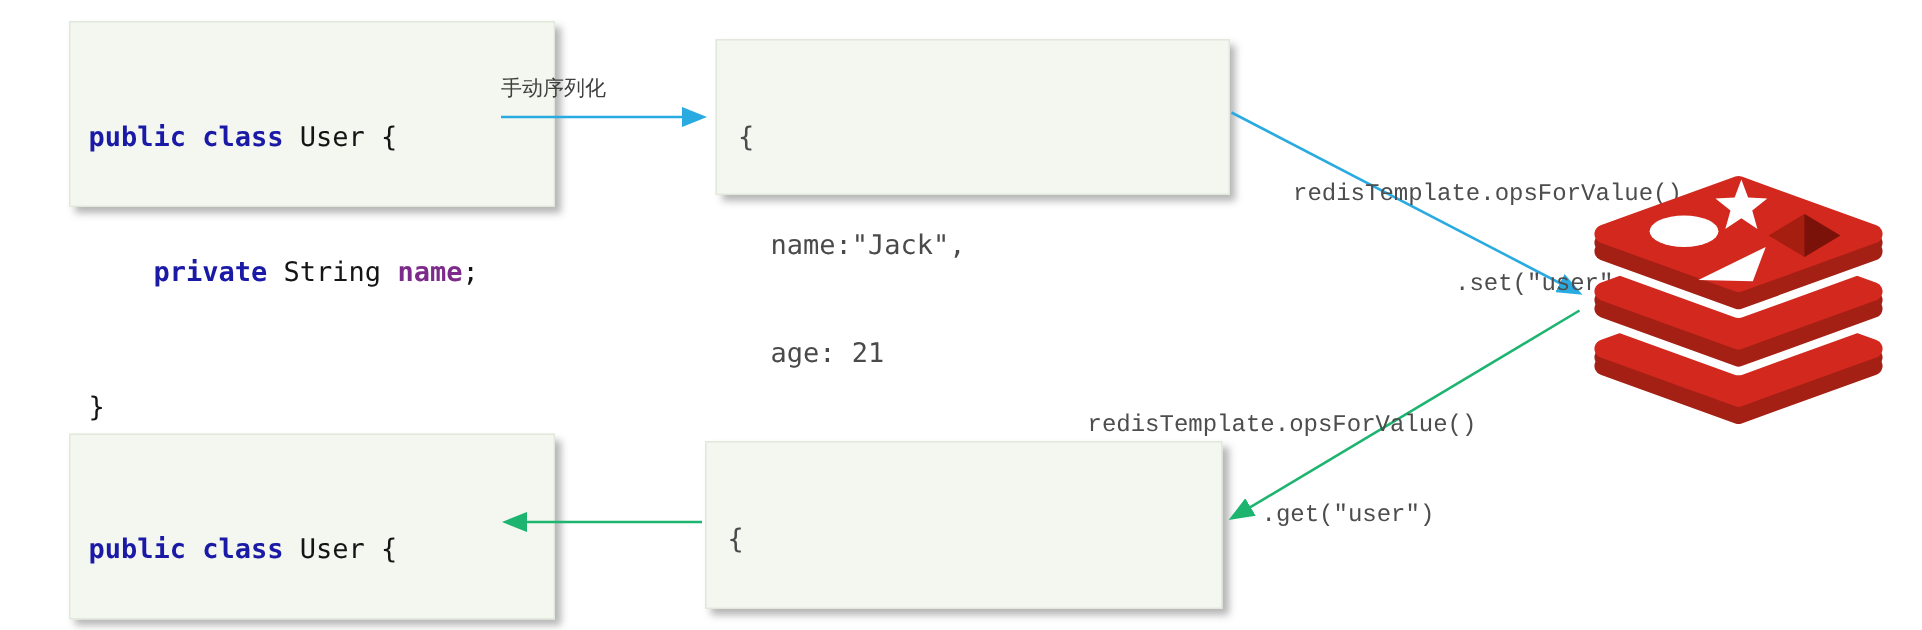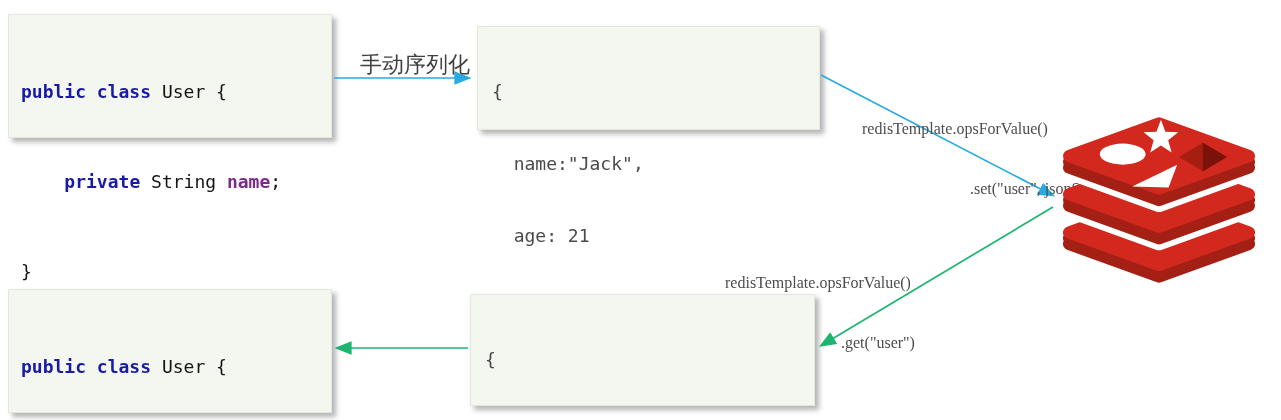--- a/index.html
+++ b/index.html
@@ -34,42 +34,43 @@
     box-sizing:border-box;
   }
   .code-block{
     font-family:"DejaVu Sans Mono","Liberation Mono",monospace;
     font-weight:bold;
     font-size:18px;
     line-height:30px;
     color:var(--code-text);
     padding:2px 12px;
     white-space:pre;
+    margin-left:38px;
   }
   .code-block .kw{color:var(--keyword);}
   .code-block .plain{color:var(--code-text);font-weight:normal;}
   .code-block .fld{color:var(--field);}
   .json-block{
     font-family:"DejaVu Sans Mono","Liberation Mono",monospace;
     font-size:18px;
     line-height:24px;
     color:var(--json-text);
     padding:5px 14px;
     white-space:pre;
   }
   .cn-label{
     position:absolute;
-    font-size:22px;
+    font-size:14px;
     color:var(--label-text);
-    text-align:right;
+    text-align:left;
     white-space:nowrap;
   }
   .mono-label{
     position:absolute;
-    font-family:Liberation Serif, serif;
+    font-family:Liberation Mono, monospace;
     font-size:16px;
     line-height:20px;
     color:var(--mono-label);
     white-space:pre;
   }
   .mono-label .indent2{margin-left:108px;}
   .mono-label .indent3{margin-left:116px;}
   #arrow-layer{position:absolute;left:0;top:0;width:1281px;height:420px;pointer-events:none;}
   .arrow-blue-line{stroke:var(--arrow-blue);stroke-width:1.7;fill:none;}
   .arrow-green-line{stroke:var(--arrow-green);stroke-width:1.7;fill:none;}

